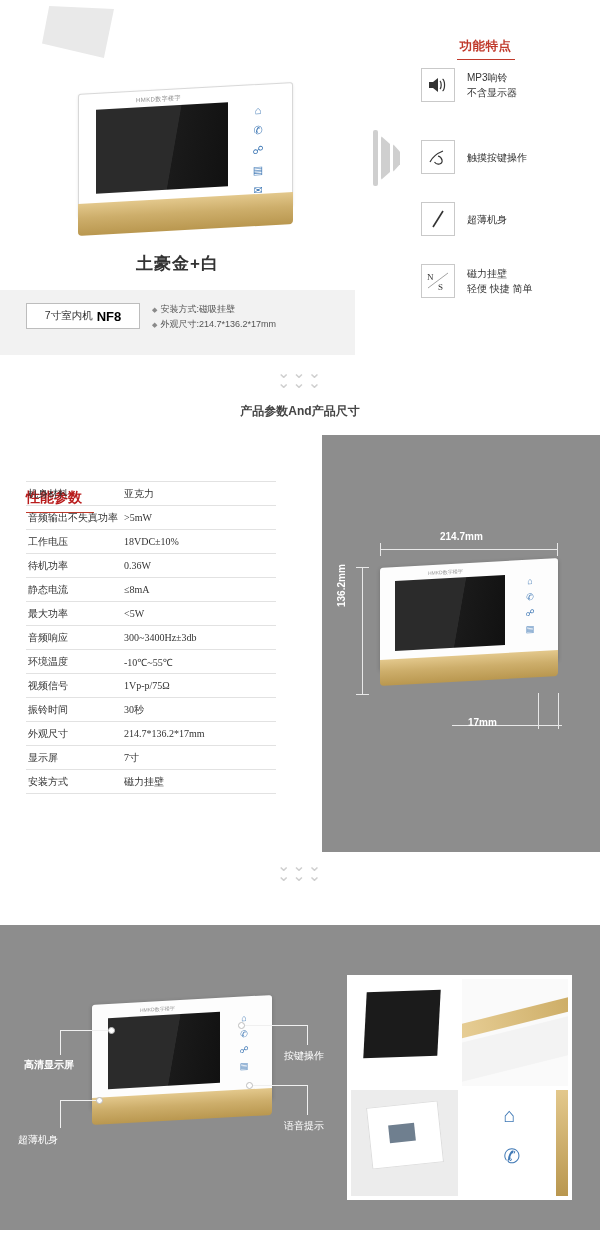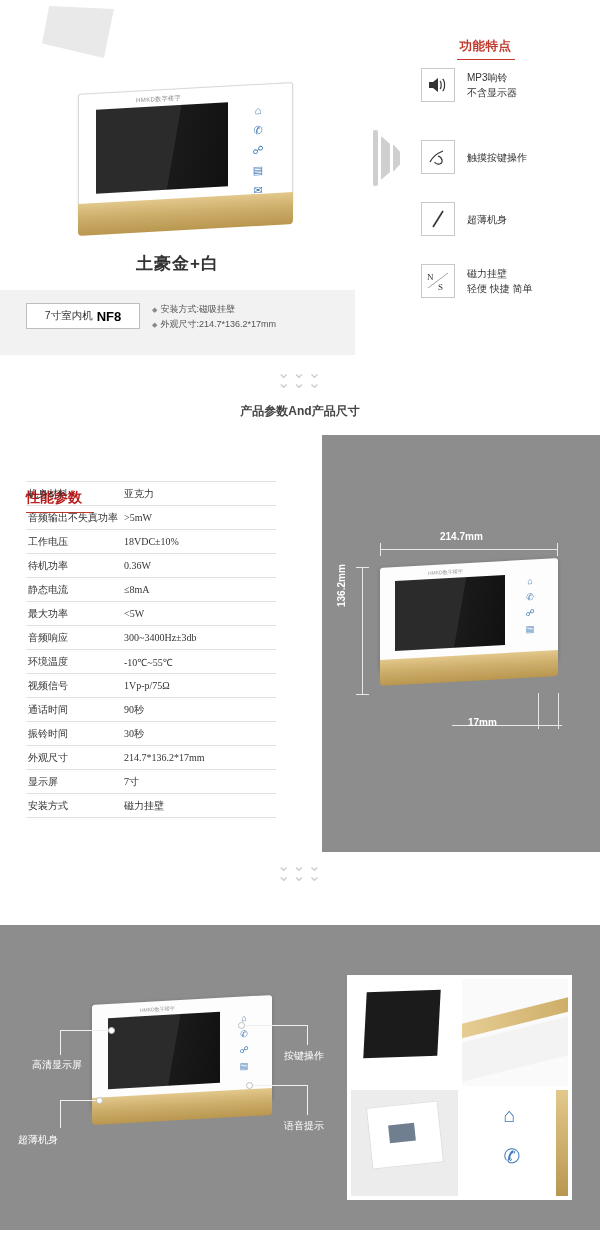--- a/index.html
+++ b/index.html
@@ -430,24 +430,20 @@
           </tr>
       <tr>
             <td class="k">环境温度</td>
             <td class="v">-10℃~55℃</td>
           </tr>
       <tr>
             <td class="k">视频信号</td>
             <td class="v">1Vp-p/75Ω</td>
           </tr>
       <tr>
-            <td class="k">通话时间</td>
-            <td class="v">90秒</td>
-          </tr>
-      <tr>
             <td class="k">振铃时间</td>
             <td class="v">30秒</td>
           </tr>
       <tr>
             <td class="k">外观尺寸</td>
             <td class="v">214.7*136.2*17mm</td>
           </tr>
       <tr>
             <td class="k">显示屏</td>
             <td class="v">7寸</td>
@@ -507,21 +503,21 @@
       <span>⌂</span>
       <span>✆</span>
       <span>☍</span>
       <span>▤</span>
     </div>
   </div>
 
   <div class="cline" style="left:60px; top:105px; width:52px;"></div>
   <div class="cline" style="left:60px; top:105px; width:1px; height:25px;"></div>
   <div class="cdot" style="left:108px; top:102px;"></div>
-  <div class="callout" style="left:32px; top:133px;">高清显示屏</div>
+  <div class="callout" style="left:24px; top:133px;font-weight:bold;">高清显示屏</div>
 
   <div class="cline" style="left:60px; top:175px; width:40px;"></div>
   <div class="cline" style="left:60px; top:175px; width:1px; height:28px;"></div>
   <div class="cdot" style="left:96px; top:172px;"></div>
   <div class="callout" style="left:18px; top:208px;">超薄机身</div>
 
   <div class="cline" style="left:242px; top:100px; width:66px;"></div>
   <div class="cline" style="left:307px; top:100px; width:1px; height:20px;"></div>
   <div class="cdot" style="left:238px; top:97px;"></div>
   <div class="callout" style="left:284px; top:124px;">按键操作</div>

